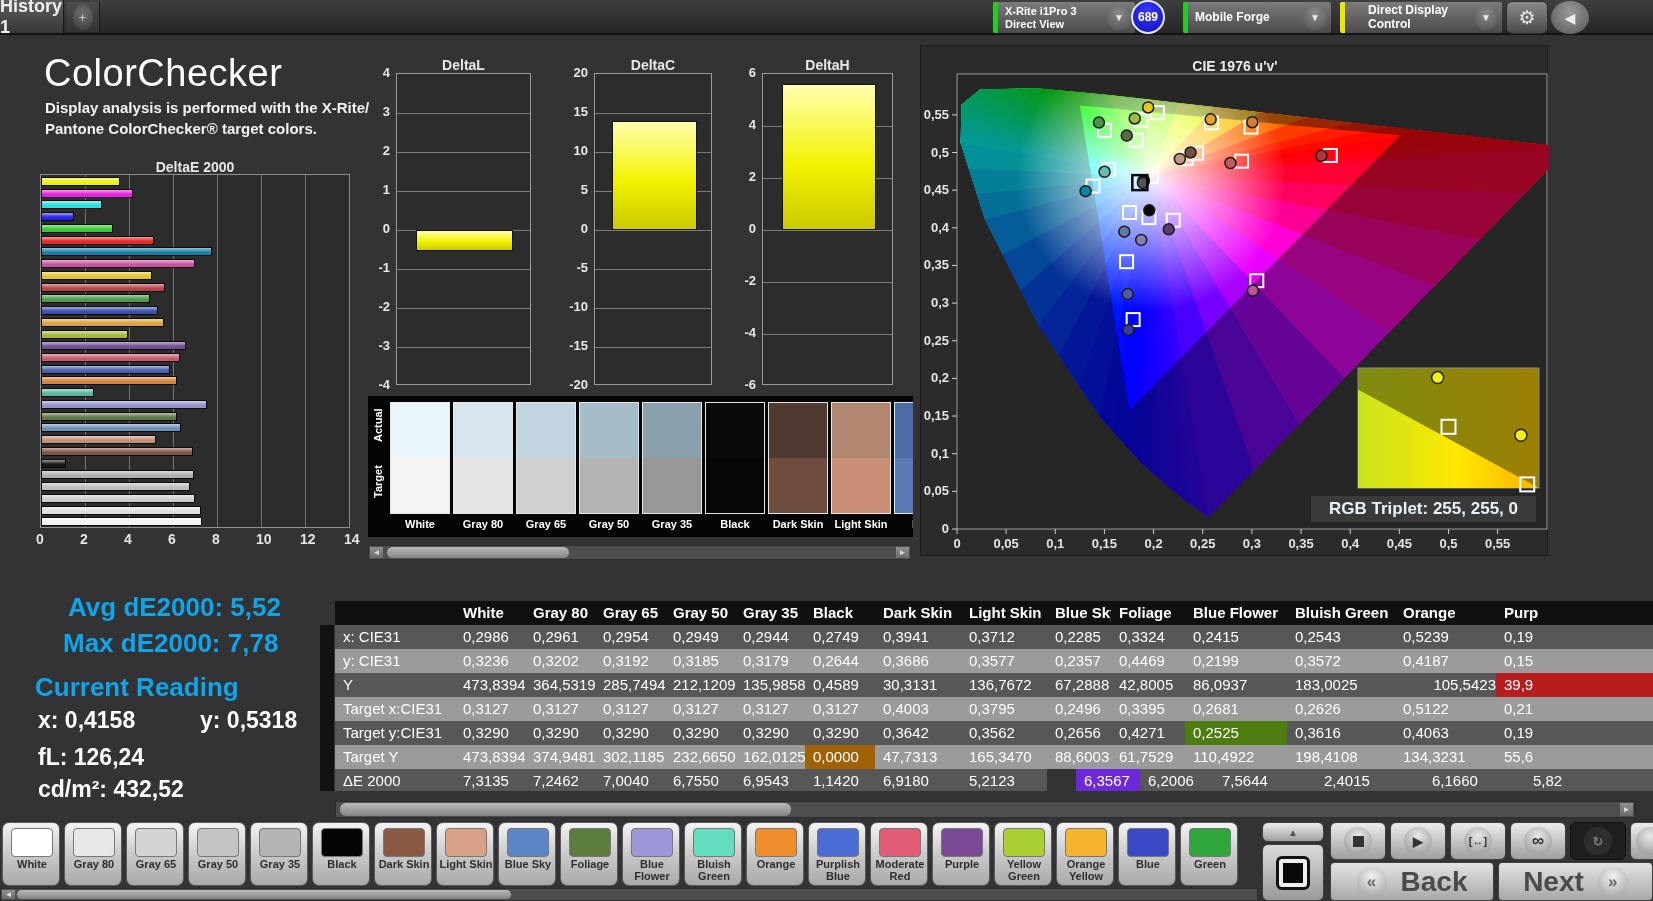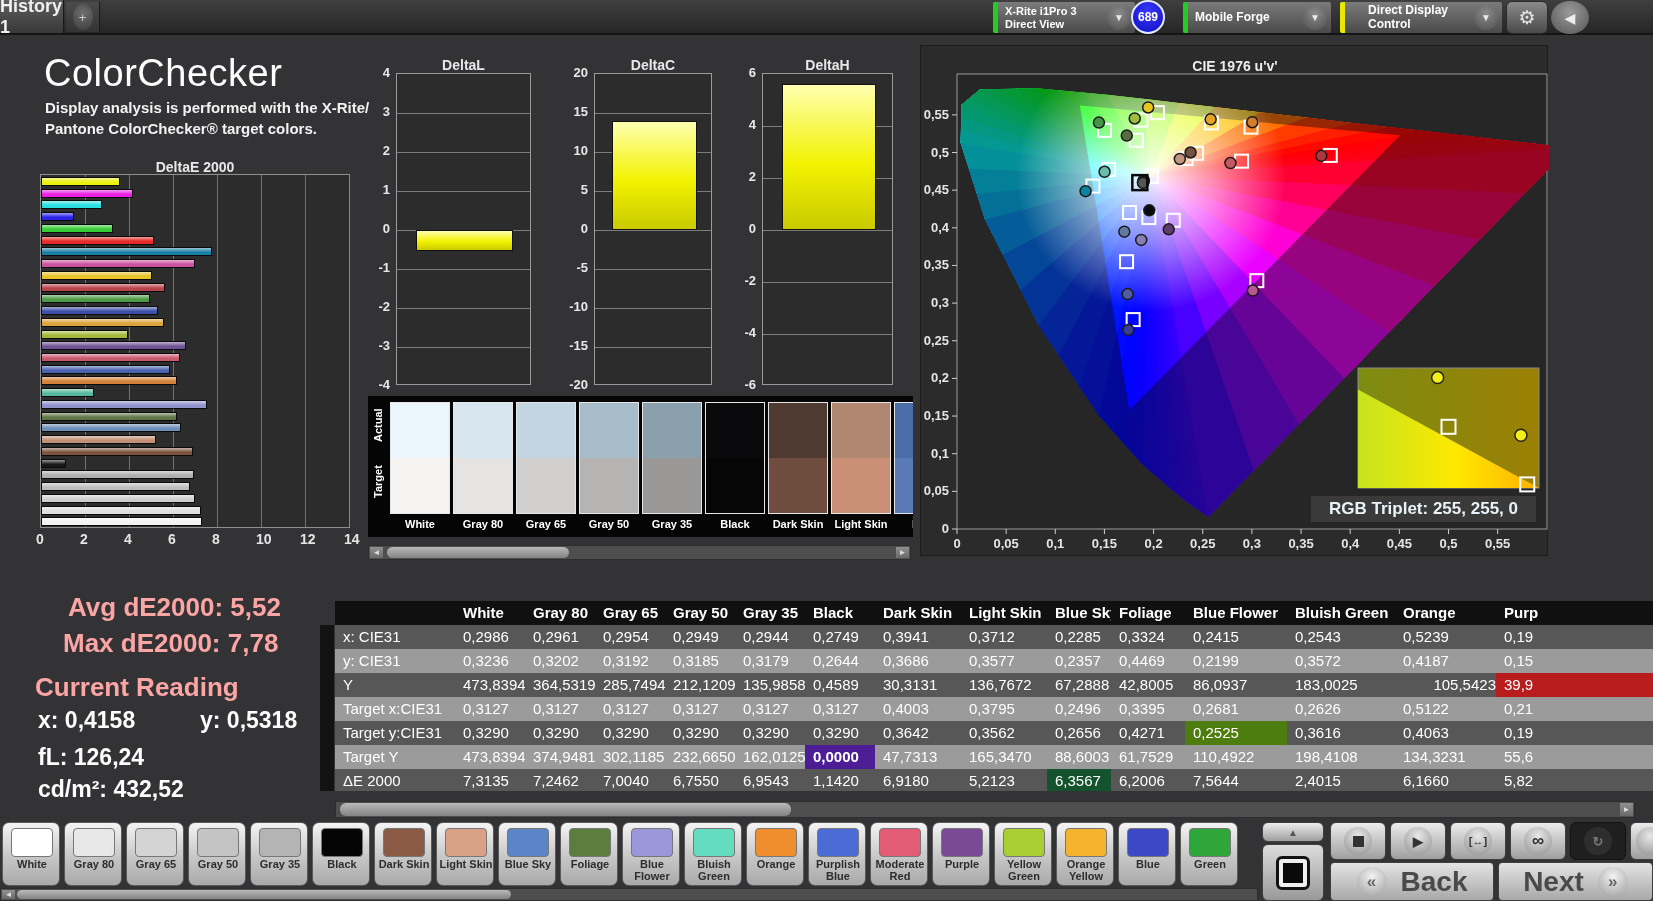--- a/index.html
+++ b/index.html
@@ -36,21 +36,21 @@
      color:#eee; font-size:14px;}
 
   
   #cc-title{ left:44px; top:52px; font-size:38px; color:#fdfdfd; letter-spacing:.5px;}
   .desc{ left:45px; font-size:15px; font-weight:bold; color:#f2f2f2;}
   #de-title{ left:40px; top:159px; width:310px; text-align:center; font-size:14px; font-weight:bold; color:#e8e8e8;}
   #dechart{ left:40px; top:174px; width:310px; height:354px; background:#2c2c2c; border:1px solid #8f8f8f;}
   .vgrid{ position:absolute; top:0; bottom:0; width:1px; background:#8a8a8a; opacity:.75;}
   .debar{ position:absolute; left:0; height:9px; border:1px solid #0a0a0a;}
   #dexticks{ left:40px; top:531px; width:316px; height:16px; font-size:14px; font-weight:bold; color:#e5e5e5;}
-  .bigstat{ font-size:26px; font-weight:bold; color:#fca5a5;text-align:right;}
+  .bigstat{ font-size:26px; font-weight:bold; color:#0ea5e9;text-align:right;}
   .midstat{ font-size:23px; font-weight:bold; color:#fdfdfd;}
 
   
   .dpanel-title{ position:absolute; text-align:center; font-size:14px; font-weight:bold; color:#e8e8e8;}
   .dplot{ position:absolute; background:#2c2c2c; border:1px solid #9a9a9a;}
   .hgrid{ position:absolute; left:0; right:0; height:1px; background:#7d7d7d;}
   .dtick{ position:absolute; font-size:13px; font-weight:bold; color:#e8e8e8; text-align:right; width:26px;}
   .dbar{ position:absolute; border:1px solid #111;}
 
   
@@ -677,42 +677,42 @@
         <div class="tcell" style="width: 158px; background: rgb(87, 87, 87);">0,19</div>
       </div>
       <div class="trow">
         <div class="thandle"></div>
         <div class="tcell" style="width: 120px; background: rgb(155, 155, 155);">Target Y</div>
         <div class="tcell" style="width: 70px; background: rgb(155, 155, 155);">473,8394</div>
         <div class="tcell" style="width: 70px; background: rgb(155, 155, 155);">374,9481</div>
         <div class="tcell" style="width: 70px; background: rgb(155, 155, 155);">302,1185</div>
         <div class="tcell" style="width: 70px; background: rgb(155, 155, 155);">232,6650</div>
         <div class="tcell" style="width: 70px; background: rgb(155, 155, 155);">162,0125</div>
-        <div class="tcell" style="width: 70px; background: #4c1d95; font-weight: bold;">0,0000</div>
+        <div class="tcell" style="width: 70px; background: #a16207;">0,0000</div>
         <div class="tcell" style="width: 86px; background: rgb(155, 155, 155);">47,7313</div>
         <div class="tcell" style="width: 86px; background: rgb(155, 155, 155);">165,3470</div>
         <div class="tcell" style="width: 64px; background: rgb(155, 155, 155);">88,6003</div>
         <div class="tcell" style="width: 74px; background: rgb(155, 155, 155);">61,7529</div>
         <div class="tcell" style="width: 102px; background: rgb(155, 155, 155);">110,4922</div>
         <div class="tcell" style="width: 108px; background: rgb(155, 155, 155);">198,4108</div>
         <div class="tcell" style="width: 101px; background: rgb(155, 155, 155);">134,3231</div>
         <div class="tcell" style="width: 158px; background: rgb(155, 155, 155);">55,6</div>
       </div>
       <div class="trow">
         <div class="thandle"></div>
         <div class="tcell" style="width: 120px; background: rgb(87, 87, 87);">ΔE 2000</div>
         <div class="tcell" style="width: 70px; background: rgb(87, 87, 87);">7,3135</div>
         <div class="tcell" style="width: 70px; background: rgb(87, 87, 87);">7,2462</div>
         <div class="tcell" style="width: 70px; background: rgb(87, 87, 87);">7,0040</div>
         <div class="tcell" style="width: 70px; background: rgb(87, 87, 87);">6,7550</div>
         <div class="tcell" style="width: 70px; background: rgb(87, 87, 87);">6,9543</div>
         <div class="tcell" style="width: 70px; background: rgb(87, 87, 87);">1,1420</div>
         <div class="tcell" style="width: 86px; background: rgb(87, 87, 87);">6,9180</div>
         <div class="tcell" style="width: 86px; background: rgb(87, 87, 87);">5,2123</div>
-        <div class="tcell" style="width: 64px; background: #14532d;">6,3567</div>
+        <div class="tcell" style="width: 64px; background: #6d28d9; margin-left: 29px;">6,3567</div>
         <div class="tcell" style="width: 74px; background: rgb(87, 87, 87);">6,2006</div>
         <div class="tcell" style="width: 102px; background: rgb(87, 87, 87);">7,5644</div>
         <div class="tcell" style="width: 108px; background: rgb(87, 87, 87);">2,4015</div>
         <div class="tcell" style="width: 101px; background: rgb(87, 87, 87);">6,1660</div>
         <div class="tcell" style="width: 158px; background: rgb(87, 87, 87);">5,82</div>
       </div>
     </div>
   <div id="tbscroll" class="scrollbar abs" style="left:335px; top:801px; width:1300px; height:17px;">
       <div class="sb-arrow" style="right: 1px;">►</div>
       <div class="sb-thumb" style="left: 4px; width: 451px;"></div>

